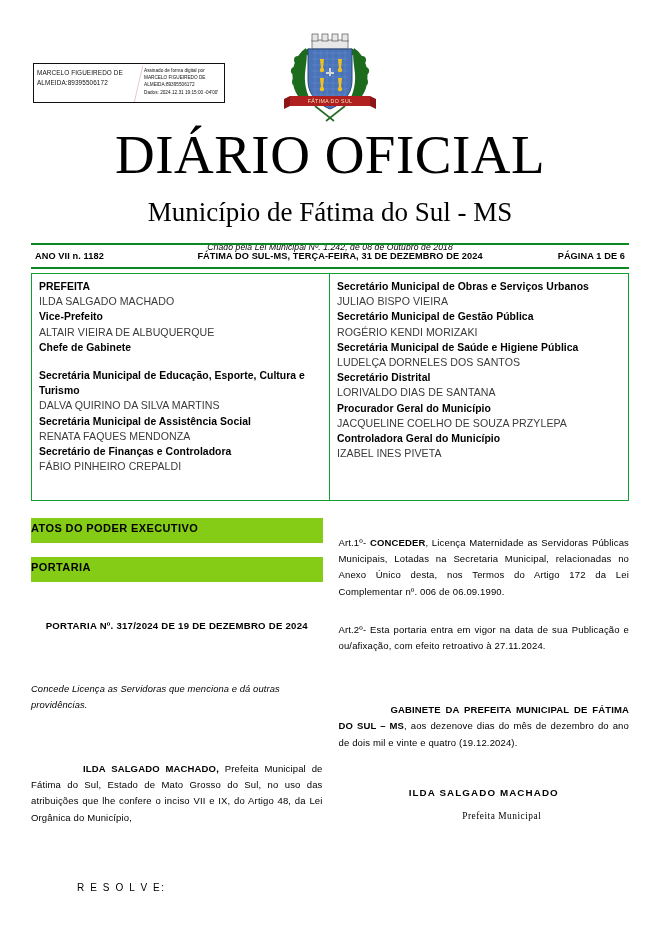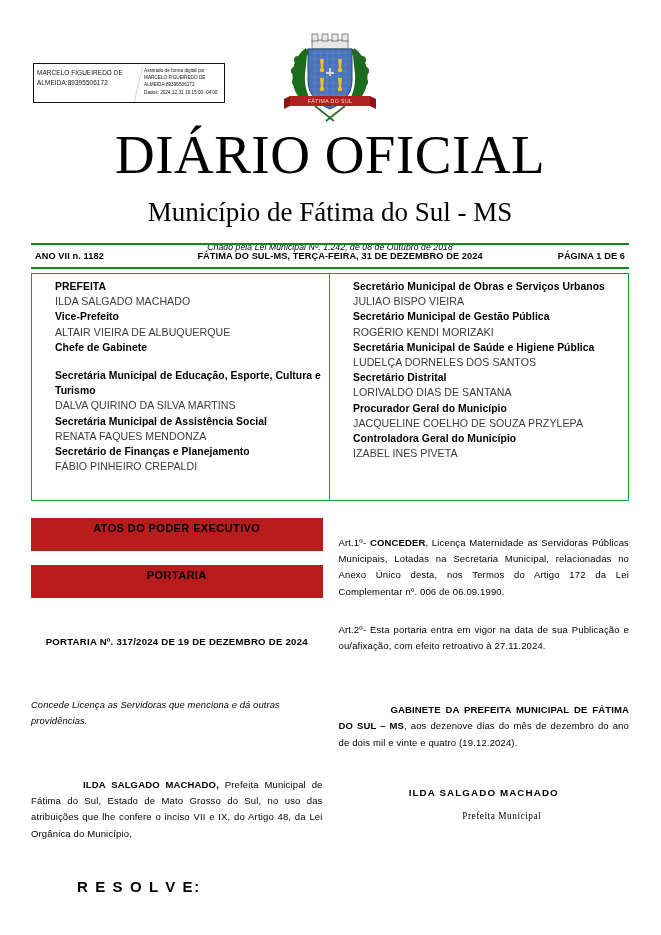--- a/index.html
+++ b/index.html
@@ -132,21 +132,20 @@
     right: 31px;
     top: 273px;
     border: 1.5px solid #11a032;
     box-sizing: border-box;
     display: flex;
     min-height: 228px;
   }
   .off-col {
     box-sizing: border-box;
     padding: 5px 6px 5px 7px;
-    margin-left: 16px;
   }
   .off-col.left  { width: 50%; border-right: 1.5px solid #11a032; }
   .off-col.right { width: 50%; }
   .off-role {
     font-size: 10.4px;
     font-weight: bold;
     line-height: 15.2px;
     letter-spacing: .05px;
   }
   .off-name {
@@ -164,27 +163,26 @@
     left: 31px;
     right: 31px;
     top: 518px;
     display: flex;
   }
   .col-l { width: 292px; }
   .col-spacer { width: 16px; }
   .col-r { width: 291px; }
 
   .greenbar {
-    background: #b91c1c;
+    background: #84cc16;
     color: #000;
-    text-align: center;
     font-size: 11px;
     font-weight: bold;
     letter-spacing: .4px;
-    padding: 4px 0 16px;
+    padding: 4px 0 8px;
     line-height: 13px;
   }
   .greenbar.second { margin-top: 14px; }
 
   .port-title {
     text-align: center;
     font-size: 9.6px;
     font-weight: bold;
     line-height: 15px;
     letter-spacing: .25px;
@@ -205,24 +203,24 @@
     line-height: 16.2px;
     text-align: justify;
     letter-spacing: .15px;
   }
   .para b { font-weight: bold; }
   .indent { text-indent: 52px; }
 
   .l-body { margin-top: 48px; }
 
   .resolve {
-    font-size: 15px;
-    font-weight: bold;
+    font-size: 10px;
+    font-weight: normal;
     letter-spacing: 1.6px;
-    margin-top: 36px;
+    margin-top: 56px;
     padding-left: 46px;
   }
 
   .r-art1 { margin-top: 17px; }
   .r-art2 { margin-top: 22px; }
   .r-gab  { margin-top: 48px; }
 
   .sign-name {
     text-align: center;
     font-size: 9.8px;
@@ -343,21 +341,21 @@
         <div class="off-role">PREFEITA</div>
         <div class="off-name">ILDA SALGADO MACHADO</div>
         <div class="off-role">Vice-Prefeito</div>
         <div class="off-name">ALTAIR VIEIRA DE ALBUQUERQUE</div>
         <div class="off-role">Chefe de Gabinete</div>
         <div class="off-gap"></div>
         <div class="off-role">Secretária Municipal de Educação, Esporte, Cultura e Turismo</div>
         <div class="off-name">DALVA QUIRINO DA SILVA MARTINS</div>
         <div class="off-role">Secretária Municipal de Assistência Social</div>
         <div class="off-name">RENATA FAQUES MENDONZA</div>
-        <div class="off-role">Secretário de Finanças e Planejamento</div>
+        <div class="off-role">Secretário de Finanças e Controladora</div>
         <div class="off-name">FÁBIO PINHEIRO CREPALDI</div>
       </div>
     <div class="off-col right">
         <div class="off-role">Secretário Municipal de Obras e Serviços Urbanos</div>
         <div class="off-name">JULIAO BISPO VIEIRA</div>
         <div class="off-role">Secretário Municipal de Gestão Pública</div>
         <div class="off-name">ROGÉRIO KENDI MORIZAKI</div>
         <div class="off-role">Secretária Municipal de Saúde e Higiene Pública</div>
         <div class="off-name">LUDELÇA DORNELES DOS SANTOS</div>
         <div class="off-role">Secretário Distrital</div>

